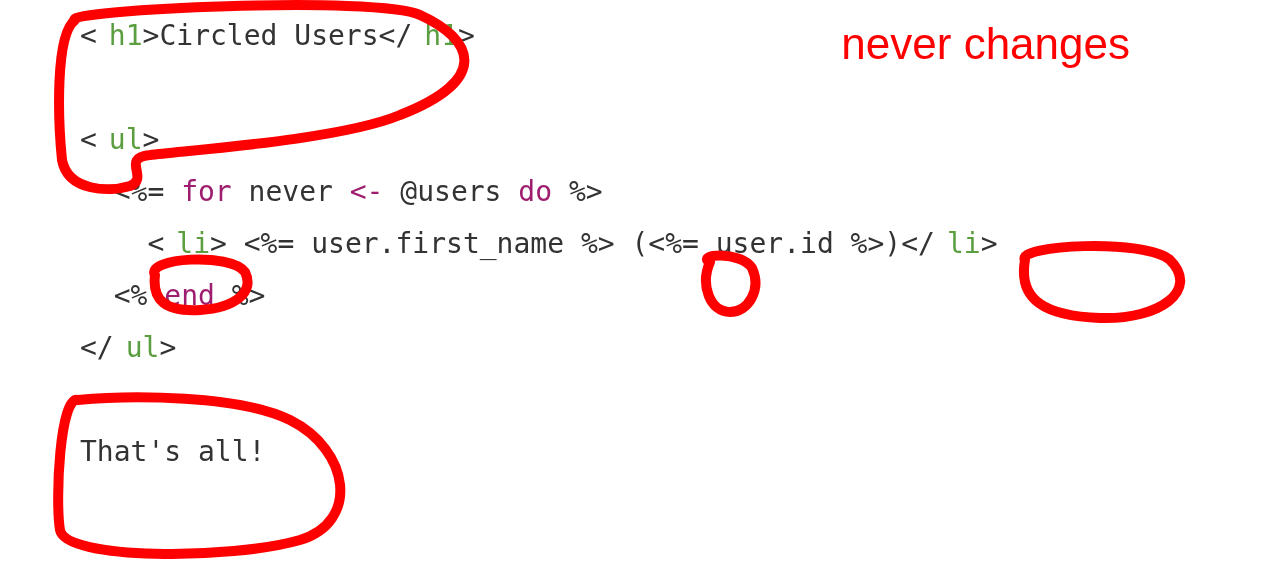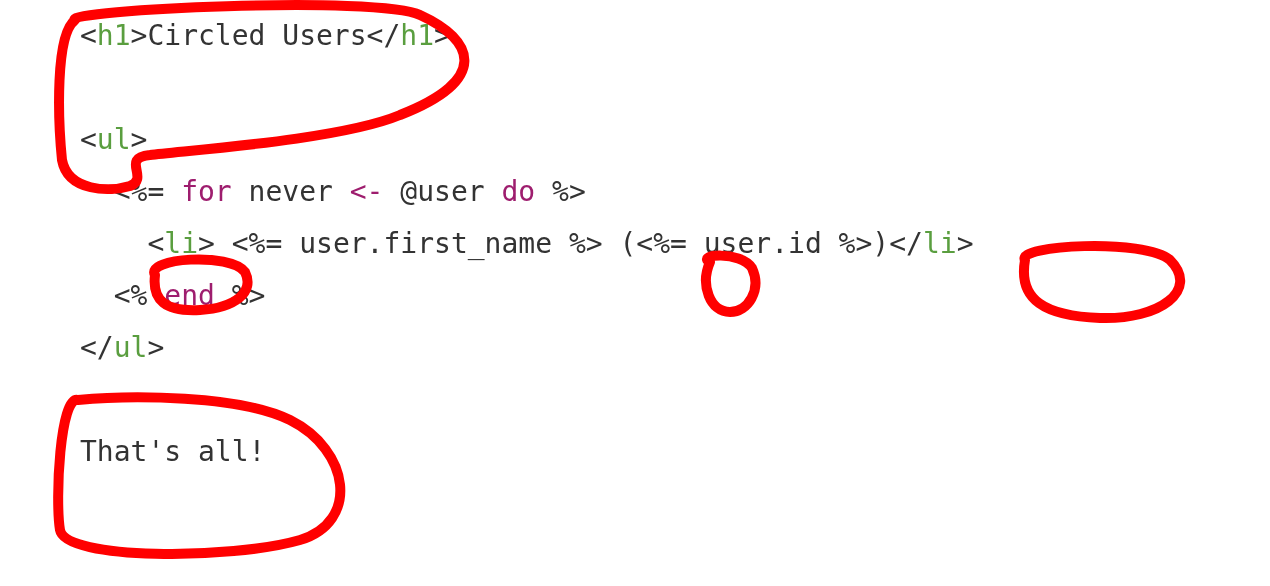--- a/index.html
+++ b/index.html
@@ -13,21 +13,21 @@
     }
     .code-block {
       position: absolute;
       top: 10px;
       left: 80px;
       font-size: 28px;
       line-height: 52px;
       white-space: pre;
       color: #333;
     }
-    .tag-name { color: #5a9e3f; }
+    .tag-name { color: #5a9e3f; margin-left: 12px; }
     .bracket { color: #333; }
     .kw { color: #9e1d6e; }
     .annotation-label {
       position: absolute;
       right: 140px;
       top: 18px;
       color: #ff0000;
       font-family: Arial, Helvetica, sans-serif;
       font-size: 44px;
       text-align: center;
@@ -49,28 +49,29 @@
       stroke-linecap: round;
       stroke-linejoin: round;
     }
   </style>
 </head>
 <body>
 
 <div class="code-block"><span><span class="bracket">&lt;</span><span class="tag-name">h1</span><span class="bracket">&gt;</span><span>Circled Users</span><span class="bracket">&lt;/</span><span class="tag-name">h1</span><span class="bracket">&gt;</span></span>
 <span></span>
 <span><span class="bracket">&lt;</span><span class="tag-name">ul</span><span class="bracket">&gt;</span></span>
-<span><span>  </span><span>&lt;%= </span><span class="kw">for</span><span> never </span><span class="kw">&lt;-</span><span> @user </span><span class="kw">do</span><span> %&gt;</span></span>
+<span><span>  </span><span>&lt;%= </span><span class="kw">for</span><span> never </span><span class="kw">&lt;-</span><span> @users </span><span class="kw">do</span><span> %&gt;</span></span>
 <span><span>    </span><span class="bracket">&lt;</span><span class="tag-name">li</span><span class="bracket">&gt;</span><span> </span><span>&lt;%= user.first_name %&gt;</span><span> (</span><span>&lt;%= user.id %&gt;</span><span>)</span><span class="bracket">&lt;/</span><span class="tag-name">li</span><span class="bracket">&gt;</span></span>
 <span><span>  </span><span>&lt;% </span><span class="kw">end</span><span> %&gt;</span></span>
 <span><span class="bracket">&lt;/</span><span class="tag-name">ul</span><span class="bracket">&gt;</span></span>
 <span></span>
 <span>That's all!</span></div>
 
 <div class="annotation-label">
+  <div>never changes</div>
 </div>
 
 <svg class="circles-overlay" viewBox="0 0 1270 586">
 
   <path d="M 75 20
            C 60 10, 380 -5, 420 15
            C 475 40, 490 80, 400 115
            C 340 140, 190 150, 150 155
            C 120 158, 150 178, 130 186
            C 110 192, 68 192, 62 160

